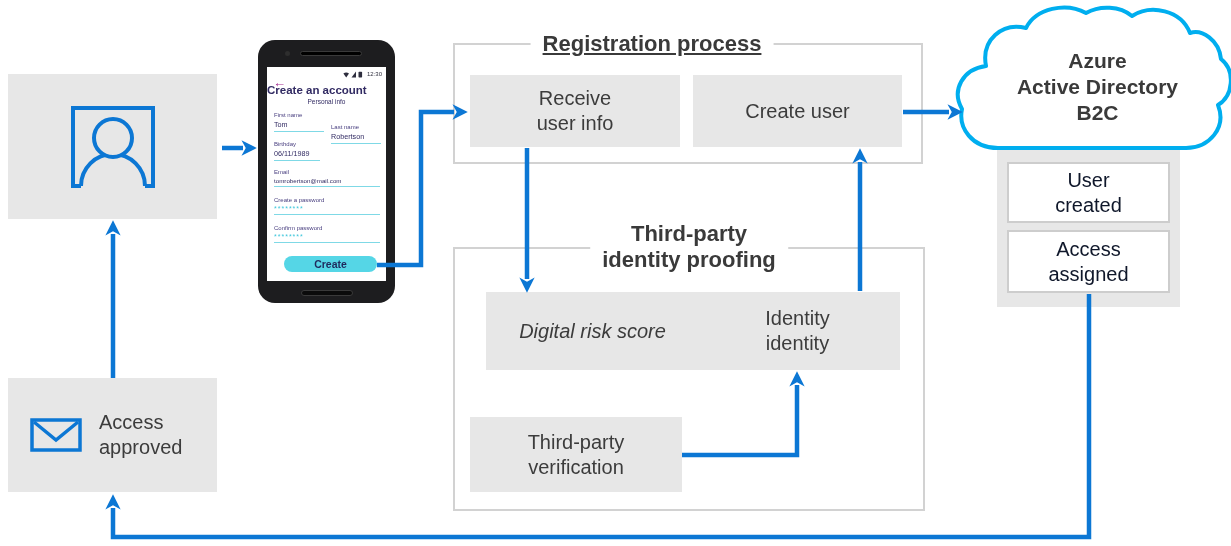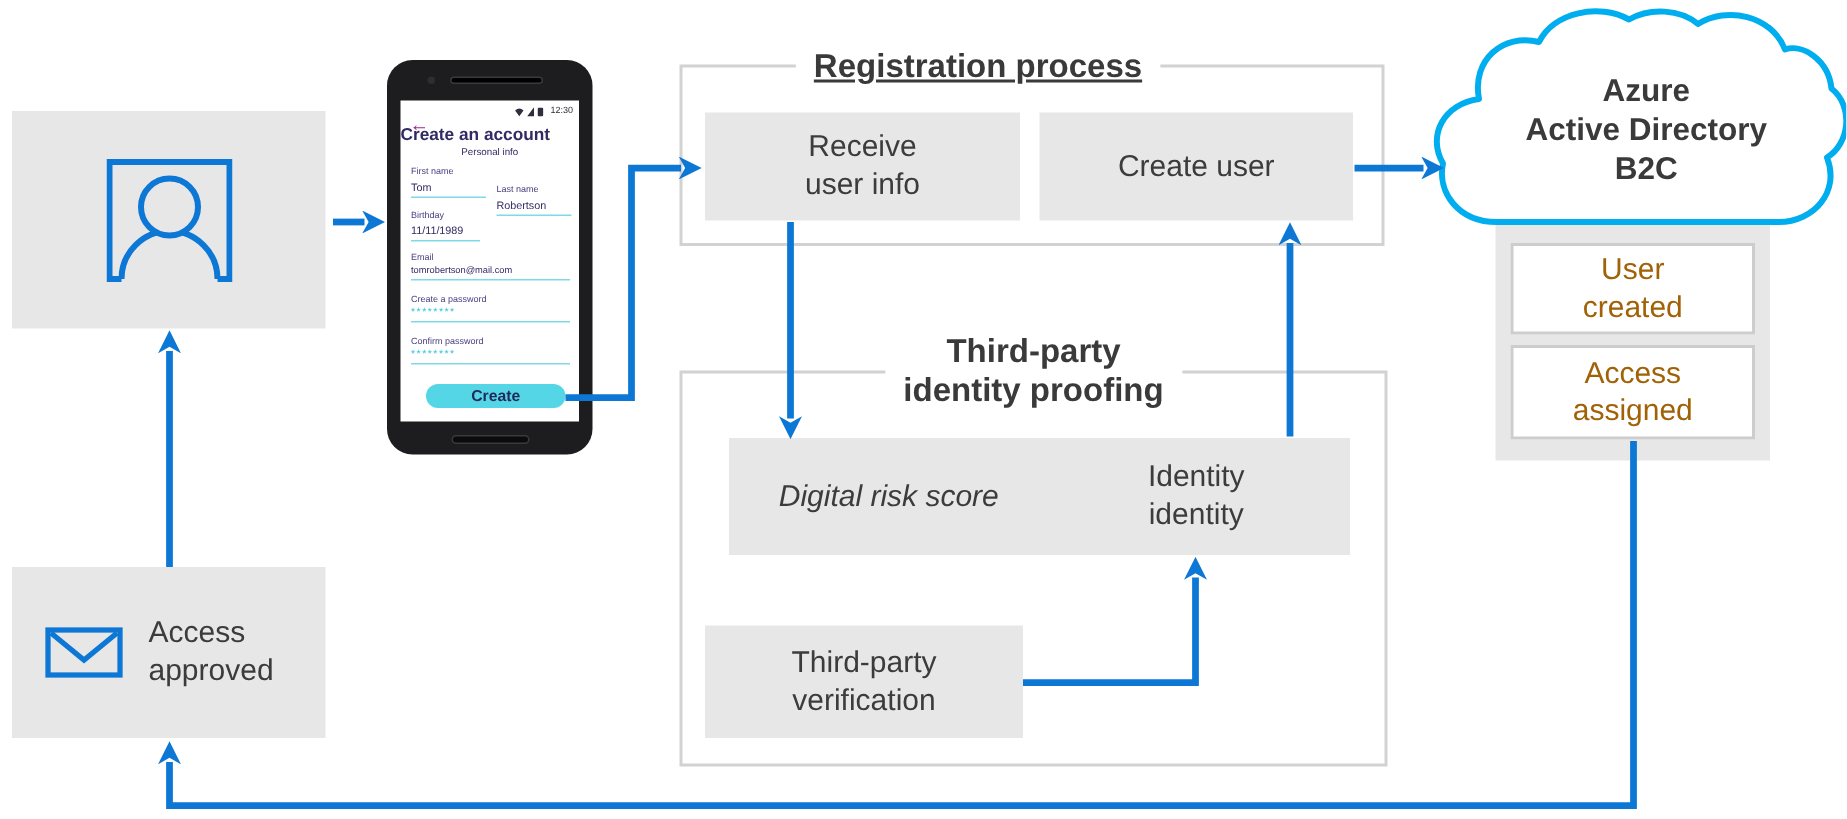--- a/index.html
+++ b/index.html
@@ -11,21 +11,21 @@
   .pl { white-space:pre-line; }
   .italic { font-style:italic; }
 
   .section { position:absolute; border:2px solid #D2D2D2; z-index:1; }
   .section-title { position:absolute; background:#fff; padding:0 12px; font-weight:700; font-size:22px;
                    color:#3A3A3A; text-align:center; line-height:1.18; transform:translateX(-50%); z-index:3;
                    white-space:pre-line; }
 
   .panel { position:absolute; background:#E7E7E7; z-index:1; }
   .whitebox { position:absolute; background:#fff; border:2px solid #CDCDCD; display:flex; align-items:center;
-              justify-content:center; text-align:center; font-size:20px; color:#a16207; line-height:1.25; z-index:2; }
+              justify-content:center; text-align:center; font-size:20px; color:#0f172a; line-height:1.25; z-index:2; }
 
   .cloud-svg { position:absolute; z-index:2; }
   .cloud-label { position:absolute; left:975px; top:48px; width:245px; text-align:center; font-weight:700;
                  font-size:21px; line-height:26px; color:#3A3A3A; z-index:3; white-space:pre-line; }
 
   .arrows { position:absolute; left:0; top:0; z-index:6; pointer-events:none; }
 
   
   .phone { position:absolute; left:258px; top:40px; width:137px; height:263px; background:#1D1D1F;
            border-radius:17px; z-index:3; }
@@ -93,21 +93,21 @@
       <div class="f" style="left:7px; top:45px; width:50px;">
         <span class="lbl">First name</span>
         <span class="val">Tom</span>
       </div>
       <div class="f" style="left:64px; top:45px; width:50px;margin-top:12px;">
         <span class="lbl">Last name</span>
         <span class="val">Robertson</span>
       </div>
       <div class="f" style="left:7px; top:74px; width:46px;">
         <span class="lbl">Birthday</span>
-        <span class="val">11/11/1989</span>
+        <span class="val">06/11/1989</span>
       </div>
       <div class="f" style="left:7px; top:102px; width:106px;">
         <span class="lbl">Email</span>
         <span class="val small">tomrobertson@mail.com</span>
       </div>
       <div class="f" style="left:7px; top:130px; width:106px;">
         <span class="lbl">Create a password</span>
         <span class="val pw">********</span>
       </div>
       <div class="f" style="left:7px; top:158px; width:106px;">

